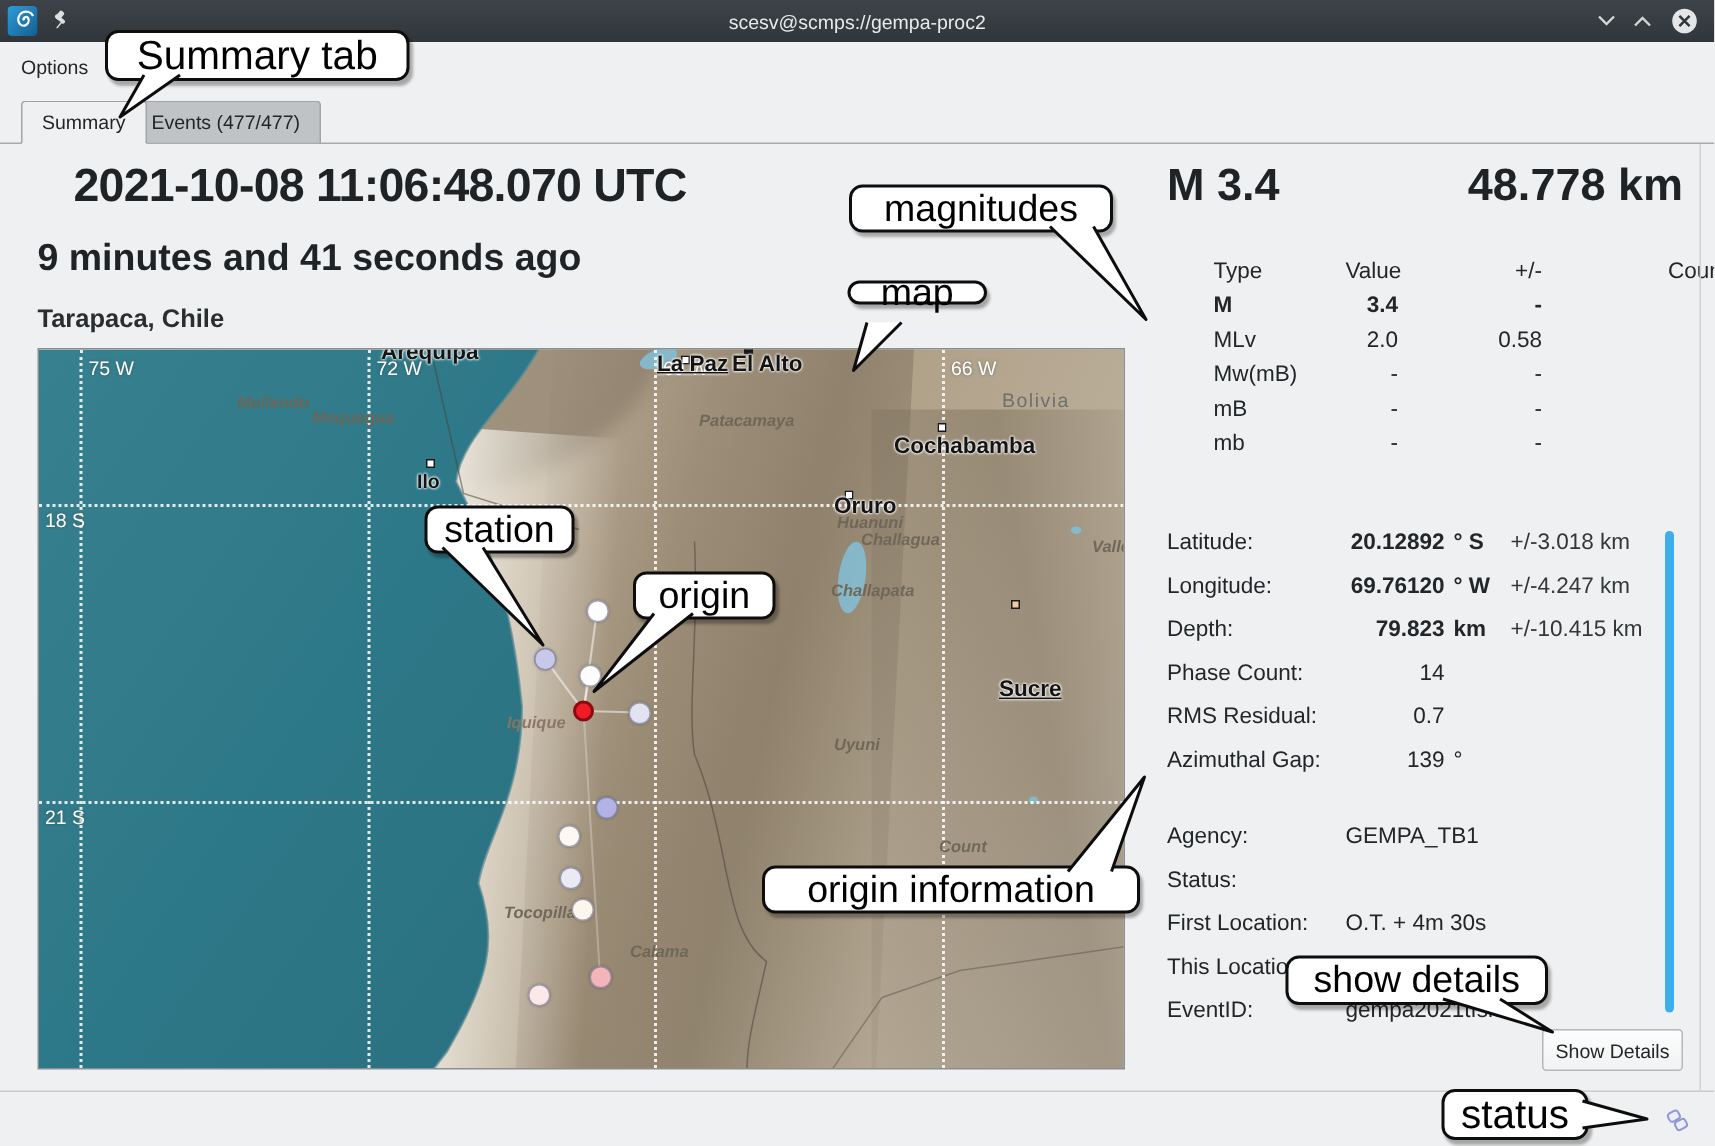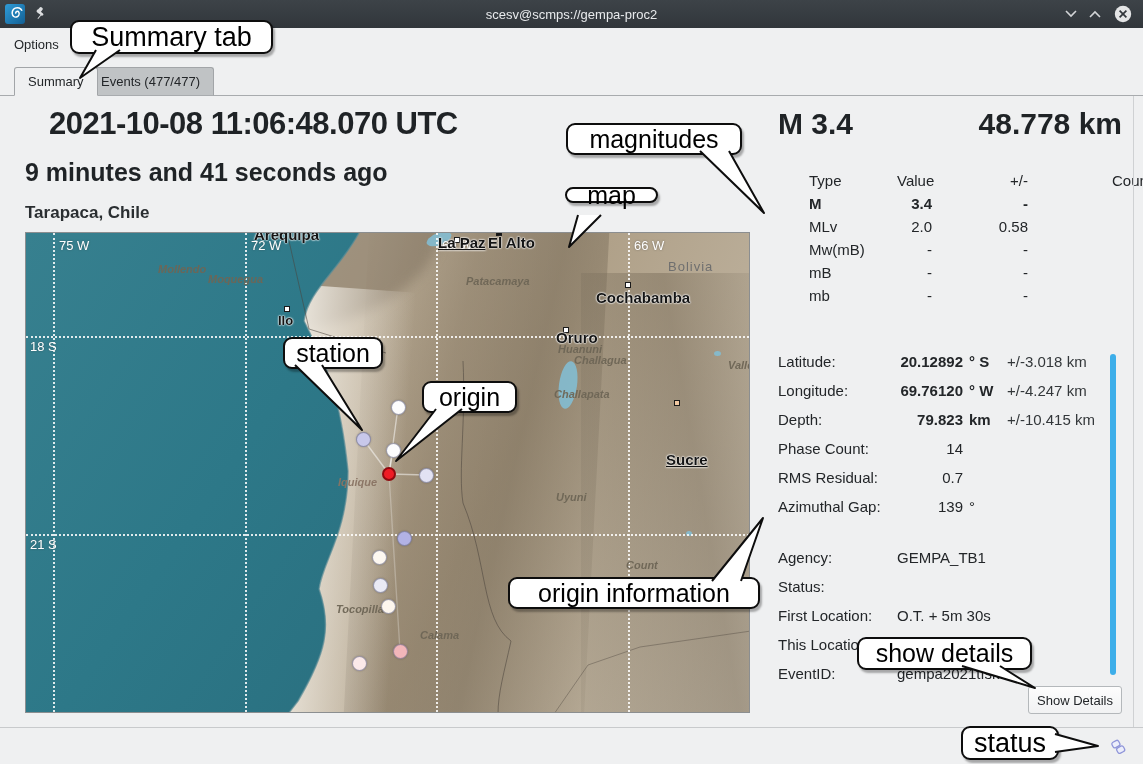--- a/index.html
+++ b/index.html
@@ -339,21 +339,21 @@
     <div class="iblock">
       <div class="irow">
         <span>Agency:</span>
         <span>GEMPA_TB1</span>
       </div>
       <div class="irow">
         <span>Status:</span>
       </div>
       <div class="irow">
         <span>First Location:</span>
-        <span>O.T. + 5m 30s</span>
+        <span>O.T. + 4m 30s</span>
       </div>
       <div class="irow">
         <span>This Location:</span>
         <span></span>
       </div>
       <div class="irow">
         <span>EventID:</span>
         <span>gempa2021tfsk</span>
       </div>
     </div>

